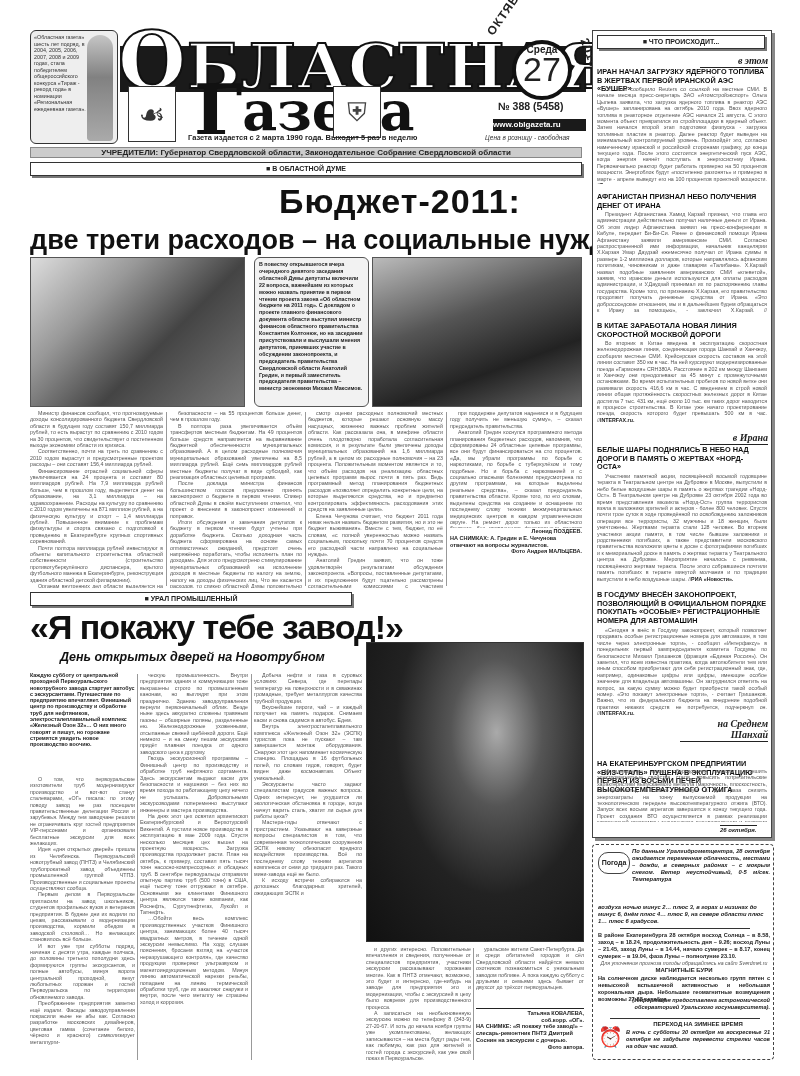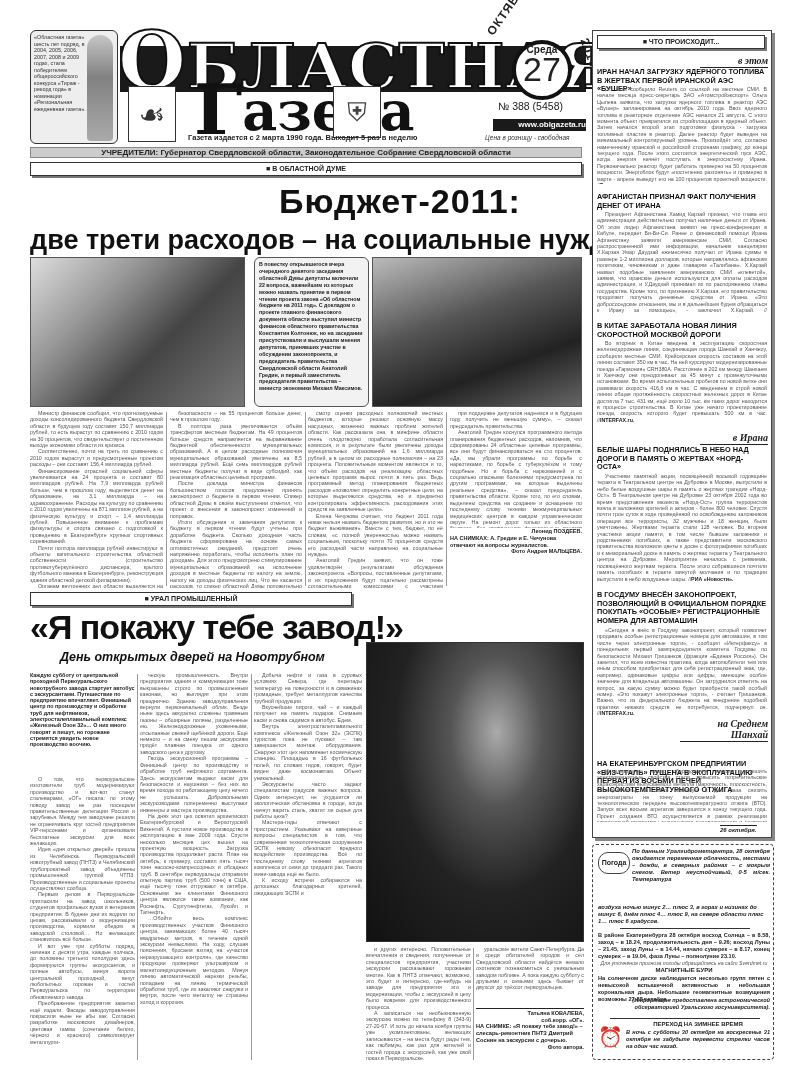--- a/index.html
+++ b/index.html
@@ -19,22 +19,22 @@
 #title-line2{left:194px;top:80px;font-family:"DejaVu Serif",serif;font-weight:bold;font-size:54px;line-height:60px;color:#111}
 #title-line2 .first{font-size:70px;vertical-align:-4px}
 #russia-emblem{left:128px;top:86px;width:48px;height:56px;border:1px solid #333;background:#fff;display:flex;align-items:center;justify-content:center;font-size:30px;color:#333}
 #region-emblem{left:333px;top:86px;width:48px;height:52px;border:1px solid #333;background:#fff;display:flex;align-items:center;justify-content:center;font-size:26px;color:#444}
 #tagline{left:188px;top:133px;font-size:7.5px;font-weight:bold;color:#222;white-space:nowrap}
 #date-circle{left:512px;top:40px;width:60px;height:60px;border-radius:50%;border:4px solid #111;background:#fff;text-align:center}
 #date-weekday{display:block;font-size:10px;font-weight:bold;}
 #date-day{display:block;font-size:34px;font-weight:normal;line-height:28px}
 #date-month{left:484px;top:30px;font-size:12px;font-weight:bold;transform:rotate(-55deg);transform-origin:left top;letter-spacing:1px}
 #date-year{left:574px;top:46px;font-size:12px;font-weight:bold;transform:rotate(70deg);letter-spacing:1px}
-#issue-no{left:498px;top:100px;font-size:10.5px;font-weight:normal}
-#website{left:493px;top:119px;width:93px;height:12px;background:#1a1a1a;color:#fff;font-size:8px;font-weight:bold;text-align:right;line-height:12px}
+#issue-no{left:498px;top:100px;font-size:10.5px;font-weight:bold}
+#website{left:493px;top:119px;width:93px;height:12px;background:#1a1a1a;color:#fff;font-size:8px;font-weight:bold;text-align:left;line-height:12px}
 #price{left:485px;top:134px;font-size:6.5px;font-style:italic;color:#333}
 #founders{left:30px;top:147px;width:552px;height:11px;background:#ccc;border:1px solid #888;font-size:8px;font-weight:bold;text-align:center;line-height:10px}
 
 .section-bar{height:14px;border:1px solid #333;background:#fff;box-shadow:2px 2px 0 #777;font-size:7px;font-weight:bold;text-align:center;line-height:12px}
 
 
 #duma-bar{left:30px;top:162px;width:552px}
 #budget-h1{left:0;width:800px;top:182px;text-align:center;font-size:34px;font-weight:bold;letter-spacing:1px;color:#111}
 #budget-h2{left:30px;width:552px;top:225px;text-align:center;font-size:27px;font-weight:bold;color:#111;white-space:nowrap}
 #photo1{left:30px;top:257px;width:215px;height:150px;background:linear-gradient(135deg,#ddd 0%,#999 30%,#444 60%,#777 100%);border:1px solid #555}
@@ -198,21 +198,21 @@
 
 <div id="news-box" class="abs"></div>
 <div id="news-bar" class="abs section-bar">■ ЧТО ПРОИСХОДИТ...</div>
 
 <div class="rubric" style="left:700px;top:55px;width:68px">в этом</div>
 <div class="news-h" style="left:597px;top:68px;width:170px">ИРАН НАЧАЛ ЗАГРУЗКУ ЯДЕРНОГО ТОПЛИВА В ЖЕРТВАХ ПЕРВОЙ ИРАНСКОЙ АЭС «БУШЕР»</div>
 <div class="news-t body-text" style="left:597px;top:86px;height:98px">
     <p><span>Об этом сообщило Reuters со ссылкой на местные СМИ. В начале месяца пресс-секретарь ЗАО «Атомстройэкспорт» Ольга Цылева заявила, что загрузка ядерного топлива в реактор АЭС «Бушер» запланирована на октябрь 2010 года. Ввоз ядерного топлива в реакторное отделение АЭС начался 21 августа. С этого момента объект превратился из стройплощадки в ядерный объект. Затем начался второй этап подготовки физпуска - загрузка топливных пластин в реактор. Далее реактор будет выведен на минимальный контролируемый уровень. Произойдёт это, согласно намеченному иранской и российской сторонами графику, до конца текущего года. После этого состоится энергетический пуск АЭС, когда энергия начнёт поступать в энергосистему Ирана. Первоначально реактор будет работать примерно на 50 процентов мощности. Энергоблок будут «постепенно разгонять» и примерно в марте - апреле выведут его на 100 процентов проектной мощности. //</span><span class="bold">Газета.ru.</span></p>
   </div>
 
-<div class="news-h" style="left:597px;top:193px;width:170px">АФГАНИСТАН ПРИЗНАЛ ФАКТ ПОЛУЧЕНИЯ ДЕНЕГ ОТ ИРАНА</div>
+<div class="news-h" style="left:597px;top:193px;width:170px">АФГАНИСТАН ПРИЗНАЛ НЕБО ПОЛУЧЕНИЯ ДЕНЕГ ОТ ИРАНА</div>
 <div class="news-t body-text" style="left:597px;top:211px;height:103px">
     <p><span>Президент Афганистана Хамид Карзай признал, что глава его администрации действительно получал наличные деньги от Ирана. Об этом лидер Афганистана заявил на пресс-конференции в Кабуле, передает Би-Би-Си. Ранее о финансовой помощи Ирана Афганистану заявили американские СМИ. Согласно распространенной ими информации, начальник канцелярии Х.Карзая Умар Даудзай ежемесячно получал от Ирана суммы в размере 1-2 миллиона долларов, которые направлялись афганским политикам, чиновникам и даже главарям «Талибана». Х.Карзай назвал подобные заявления американских СМИ «клеветой», заявив, что иранские деньги используются для оплаты расходов администрации, и У.Даудзай принимал их по распоряжению главы государства. Кроме того, по признанию Х.Карзая, его правительство продолжит получать денежные средства от Ирана. «Это добрососедские отношения, мы и в дальнейшем будем обращаться к Ирану за помощью», - заключил Х.Карзай. //</span><span class="bold">Росбизнесконсалтинг.</span></p>
   </div>
 
 <div class="news-h" style="left:597px;top:322px;width:170px">В КИТАЕ ЗАРАБОТАЛА НОВАЯ ЛИНИЯ СКОРОСТНОЙ МОСКВОЙ ДОРОГИ</div>
 <div class="news-t body-text" style="left:597px;top:340px;height:92px">
     <p><span>Во вторник в Китае введена в эксплуатацию скоростная железнодорожная линия, соединяющая города Шанхай и Ханчжоу, сообщили местные СМИ. Крейсерская скорость составов на этой линии составит 350 км в час. На ней курсируют модернизированные поезда «Гармония» CRH380A. Расстояние в 202 км между Шанхаем и Ханчжоу они преодолевают за 45 минут с промежуточными остановками. Во время испытательных пробегов по новой ветке они развивали скорость 416,6 км в час. С введением в строй новой линии общая протяжённость скоростных железных дорог в Китае достигла 7 тыс. 431 км, ещё около 10 тыс. км таких дорог находится в процессе строительства. В Китае уже начато проектирование поезда, скорость которого будет превышать 500 км в час. //</span><span class="bold">INTERFAX.ru.</span></p>
   </div>
 
 <div class="rubric" style="left:700px;top:432px;width:68px">в Ирана</div>

